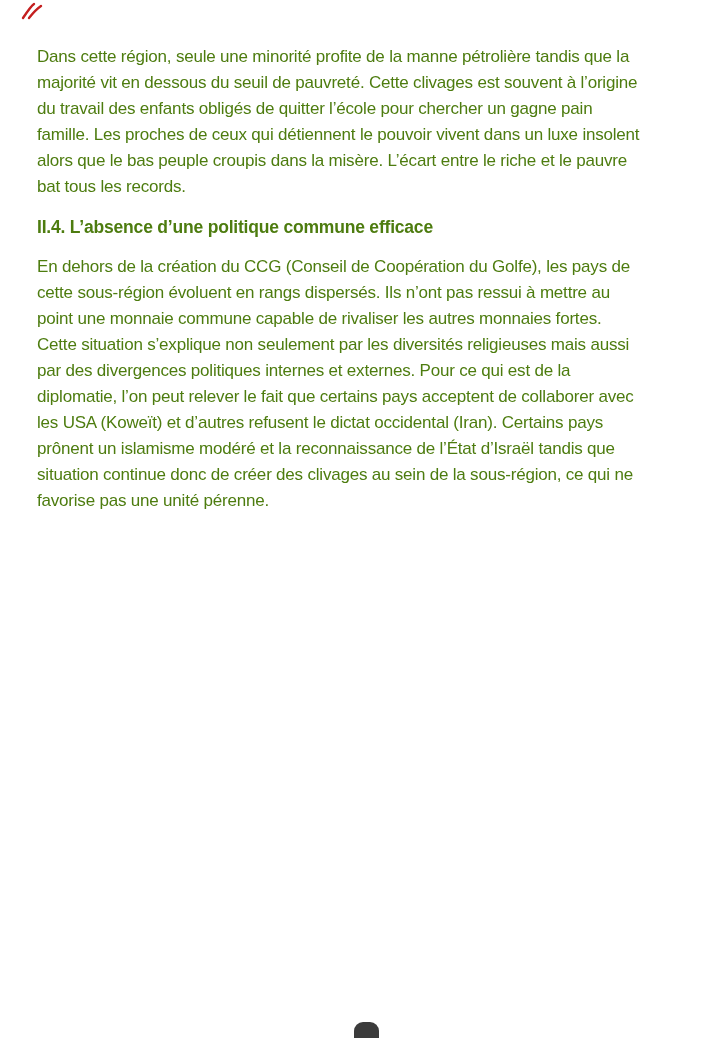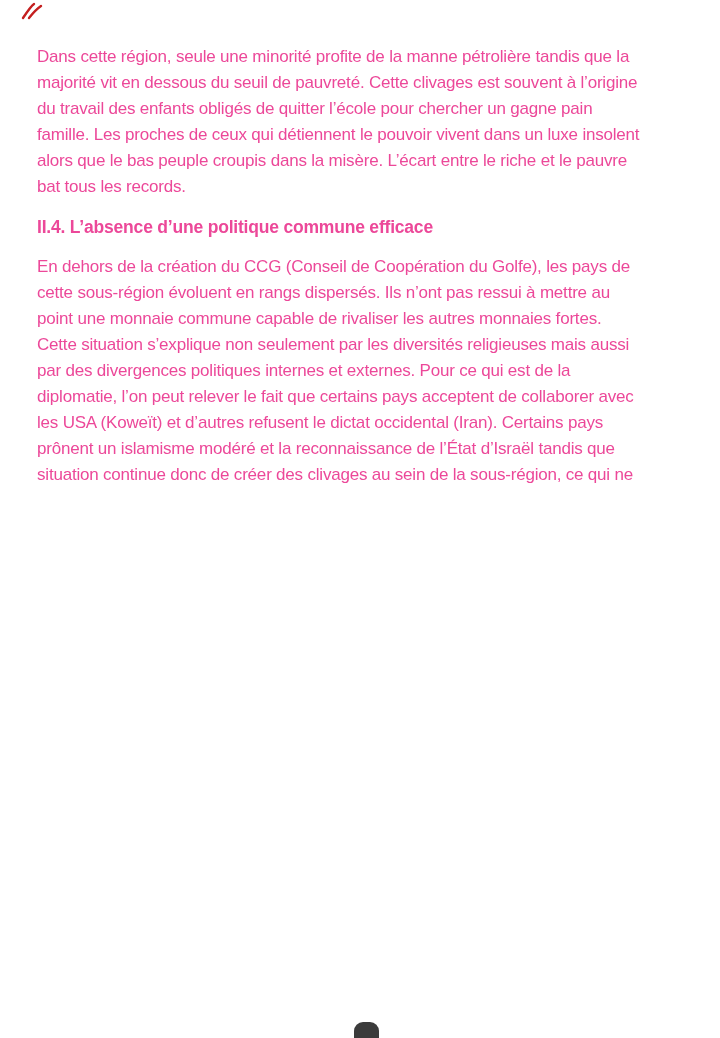--- a/index.html
+++ b/index.html
@@ -7,21 +7,21 @@
     padding: 0;
     background: #ffffff;
   }
   .page {
     position: relative;
     width: 720px;
     height: 1038px;
     background: #ffffff;
     overflow: hidden;
     font-family: "Liberation Sans", sans-serif;
-    color: #ec4899;
+    color: #4d7c0f;
     border-radius: 12px;
   }
   .content {
     position: absolute;
     left: 37px;
     top: 44px;
     width: 670px;
   }
   .para { margin: 0; }
   .line {
@@ -80,19 +80,20 @@
     <div class="para">
       <div class="line">En dehors de la création du CCG (Conseil de Coopération du Golfe), les pays de</div>
       <div class="line">cette sous-région évoluent en rangs dispersés. Ils n’ont pas ressui à mettre au</div>
       <div class="line">point une monnaie commune capable de rivaliser les autres monnaies fortes.</div>
       <div class="line">Cette situation s’explique non seulement par les diversités religieuses mais aussi</div>
       <div class="line">par des divergences politiques internes et externes. Pour ce qui est de la</div>
       <div class="line">diplomatie, l’on peut relever le fait que certains pays acceptent de collaborer avec</div>
       <div class="line">les USA (Koweït) et d’autres refusent le dictat occidental (Iran). Certains pays</div>
       <div class="line">prônent un islamisme modéré et la reconnaissance de l’État d’Israël tandis que</div>
       <div class="line">situation continue donc de créer des clivages au sein de la sous-région, ce qui ne</div>
+      <div class="line">favorise pas une unité pérenne.</div>
     </div>
 
   </div>
 
   <div class="bottom-mark" style="background: rgb(59, 59, 59);"></div>
 
 </div>
 
 </body></html>

